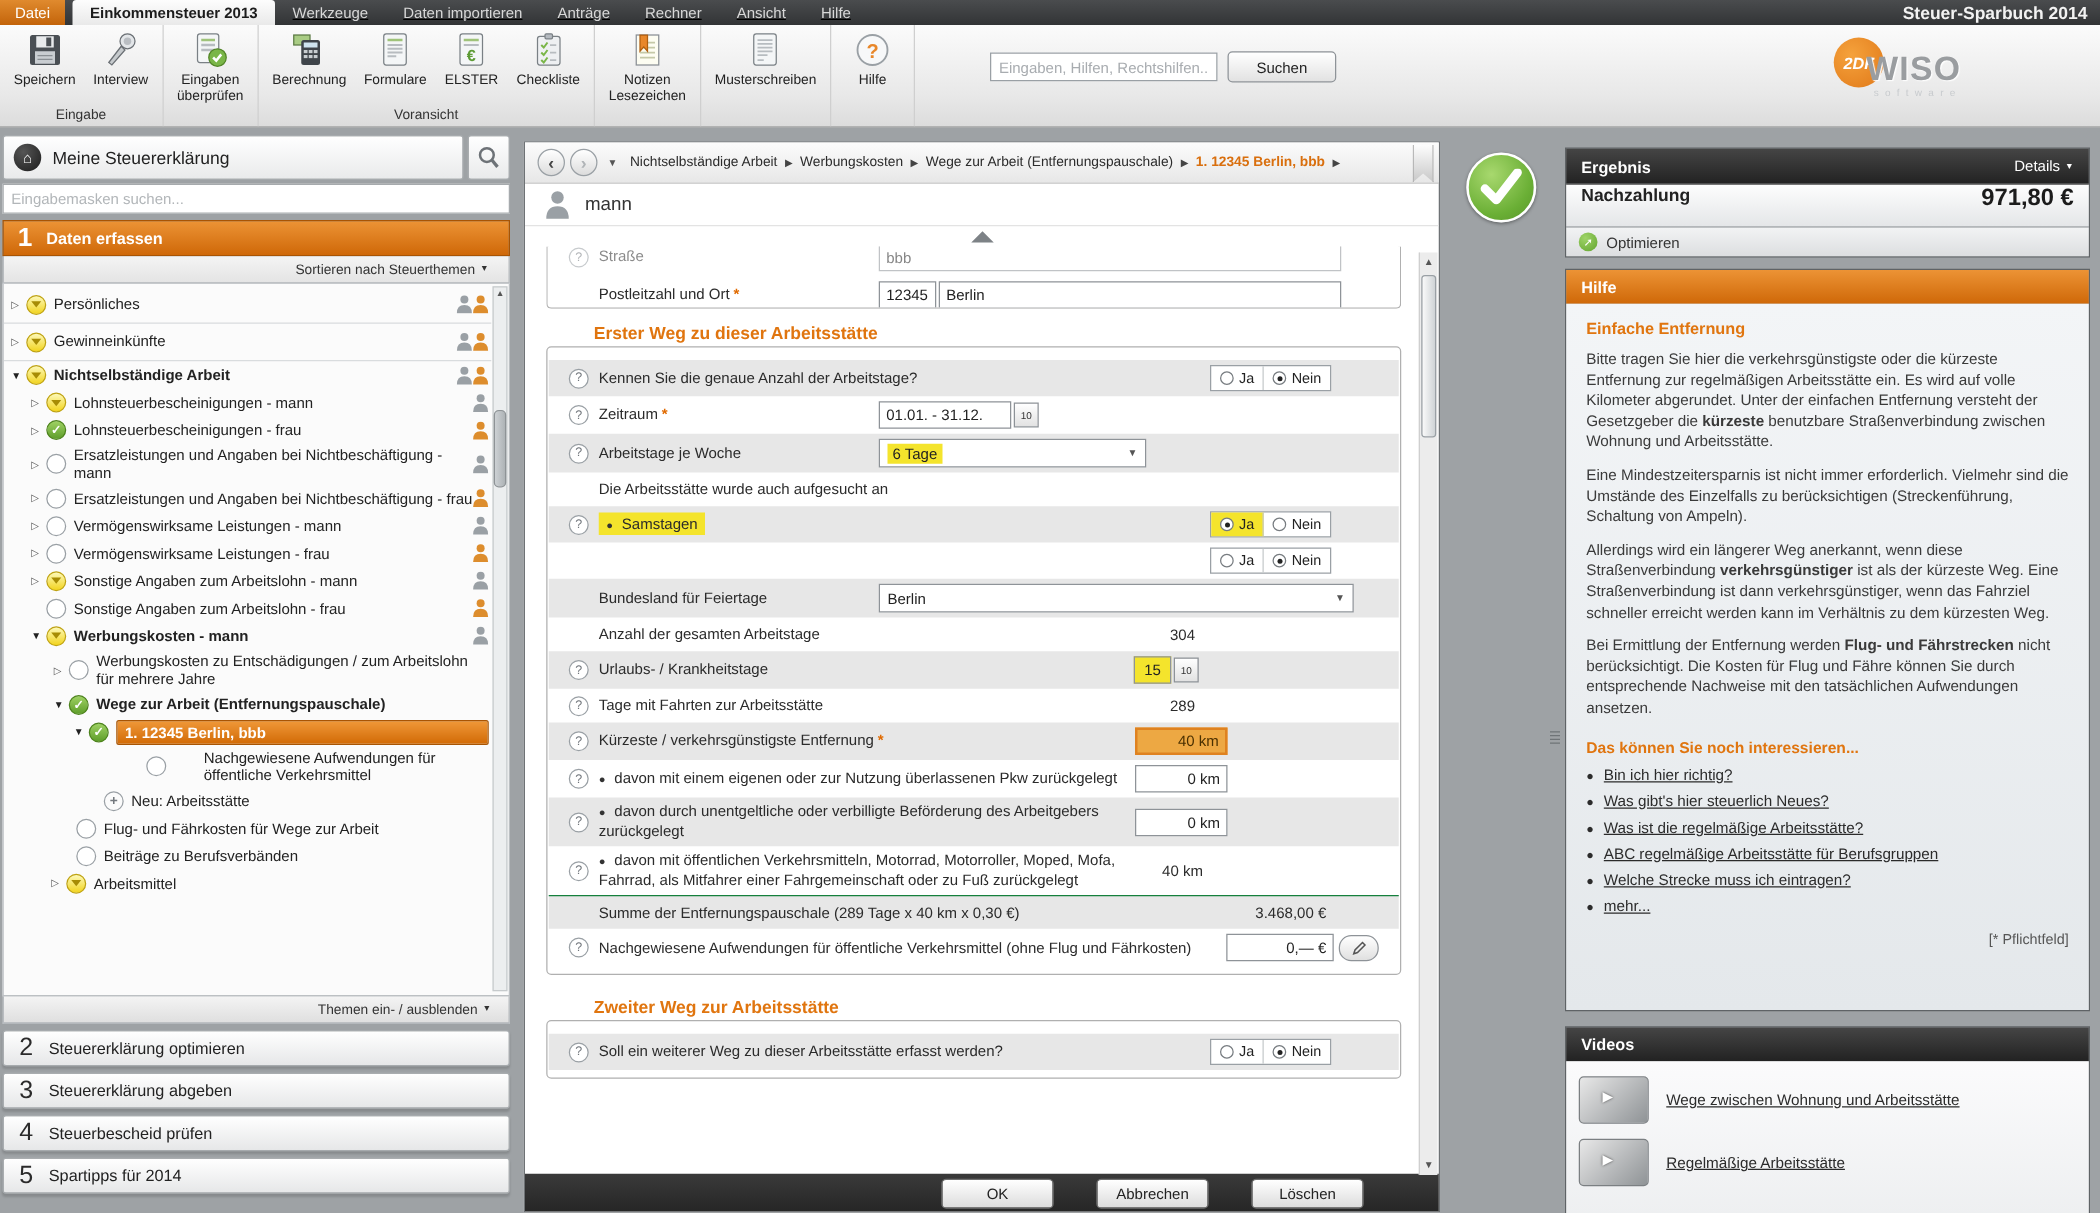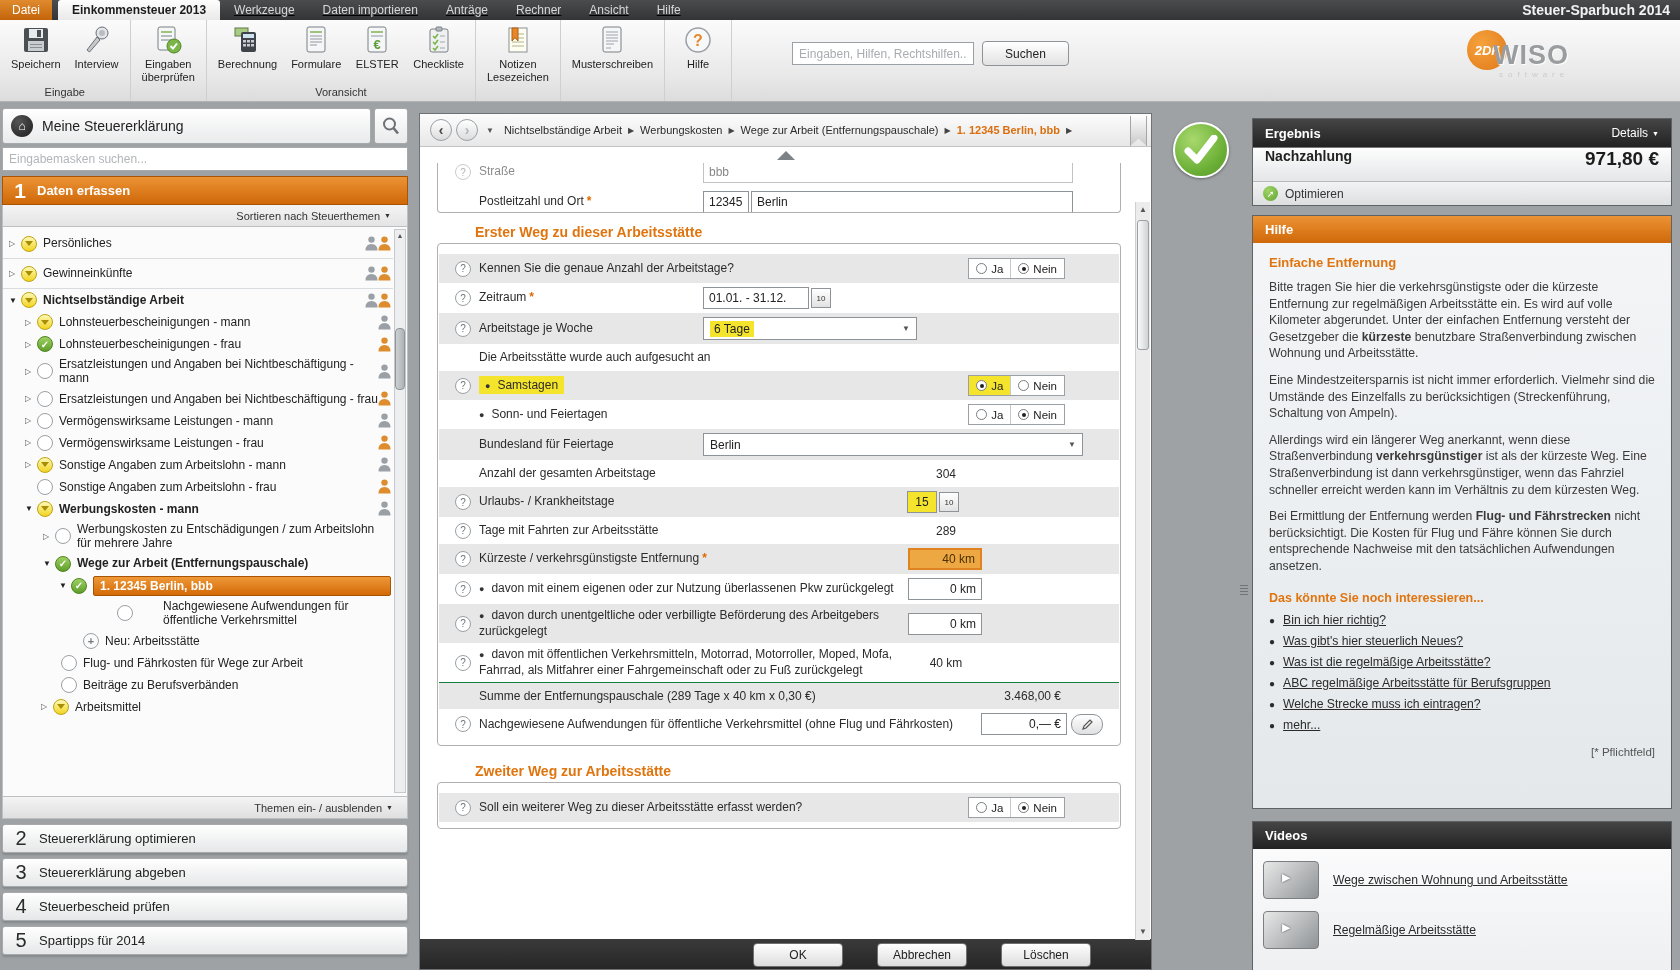--- a/index.html
+++ b/index.html
@@ -564,20 +564,27 @@
         <span class="crumbsep">▶</span>
         <span class="crumb">Werbungskosten</span>
         <span class="crumbsep">▶</span>
         <span class="crumb">Wege zur Arbeit (Entfernungspauschale)</span>
         <span class="crumbsep">▶</span>
         <span class="crumb active">1. 12345 Berlin, bbb</span>
         <span class="crumbsep">▶</span>
       </span>
     <span id="bookmark"></span>
   </div>
+  <div id="personrow">
+    <svg width="20" height="24" viewBox="0 0 20 24">
+        <circle cx="10" cy="6" r="5" fill="#9aa0a5"></circle>
+        <path d="M1 23 Q1 13 10 13 Q19 13 19 23 Z" fill="#9aa0a5"></path>
+      </svg>
+    <span class="pname">mann</span>
+  </div>
   <div id="collapse">
       <span class="tri"></span>
     </div>
 
   <div id="formscroll">
 
     <div id="addrbox" class="fbox">
       <div class="frow" style="margin-top:-6px;opacity:.55;">
         <span class="qicon">?</span>
         <span class="flbl fixed">Straße</span>
@@ -641,21 +648,20 @@
               </span>
             <span class="rcell">
                 <i class="rdot"></i>
                 <span>Nein</span>
               </span>
           </span>
         </div>
 
         <div class="frow">
           <span class="qspace"></span>
-          <span class="flbl grow"><span class="bullet">●</span><span>Sonn- und Feiertagen</span></span>
           <span class="radio">
             <span class="rcell">
                 <i class="rdot"></i>
                 <span>Ja</span>
               </span>
             <span class="rcell">
                 <i class="rdot on"></i>
                 <span>Nein</span>
               </span>
           </span>
@@ -802,21 +808,21 @@
   <div id="helpbox" class="rp-box">
     <div id="help-head">Hilfe</div>
     <div id="help-body">
       <div id="help-heading">Einfache Entfernung</div>
       <div id="help-paras">
           <p class="hp-para"><span>Bitte tragen Sie hier die verkehrsgünstigste oder die kürzeste Entfernung zur regelmäßigen Arbeitsstätte ein. Es wird auf volle Kilometer abgerundet. Unter der einfachen Entfernung versteht der Gesetzgeber die </span><b>kürzeste</b><span> benutzbare Straßenverbindung zwischen Wohnung und Arbeitsstätte.</span></p>
           <p class="hp-para"><span>Eine Mindestzeitersparnis ist nicht immer erforderlich. Vielmehr sind die Umstände des Einzelfalls zu berücksichtigen (Streckenführung, Schaltung von Ampeln).</span></p>
           <p class="hp-para"><span>Allerdings wird ein längerer Weg anerkannt, wenn diese Straßenverbindung </span><b>verkehrsgünstiger</b><span> ist als der kürzeste Weg. Eine Straßenverbindung ist dann verkehrsgünstiger, wenn das Fahrziel schneller erreicht werden kann im Verhältnis zu dem kürzesten Weg.</span></p>
           <p class="hp-para"><span>Bei Ermittlung der Entfernung werden </span><b>Flug- und Fährstrecken</b><span> nicht berücksichtigt. Die Kosten für Flug und Fähre können Sie durch entsprechende Nachweise mit den tatsächlichen Aufwendungen ansetzen.</span></p>
         </div>
-      <div id="interest-head">Das könnte Sie noch interessieren...</div>
+      <div id="interest-head">Das können Sie noch interessieren...</div>
       <ul id="help-links">
           <li>
             <span class="dot">●</span>
             <a>Bin ich hier richtig?</a>
           </li>
           <li>
             <span class="dot">●</span>
             <a>Was gibt's hier steuerlich Neues?</a>
           </li>
           <li>

